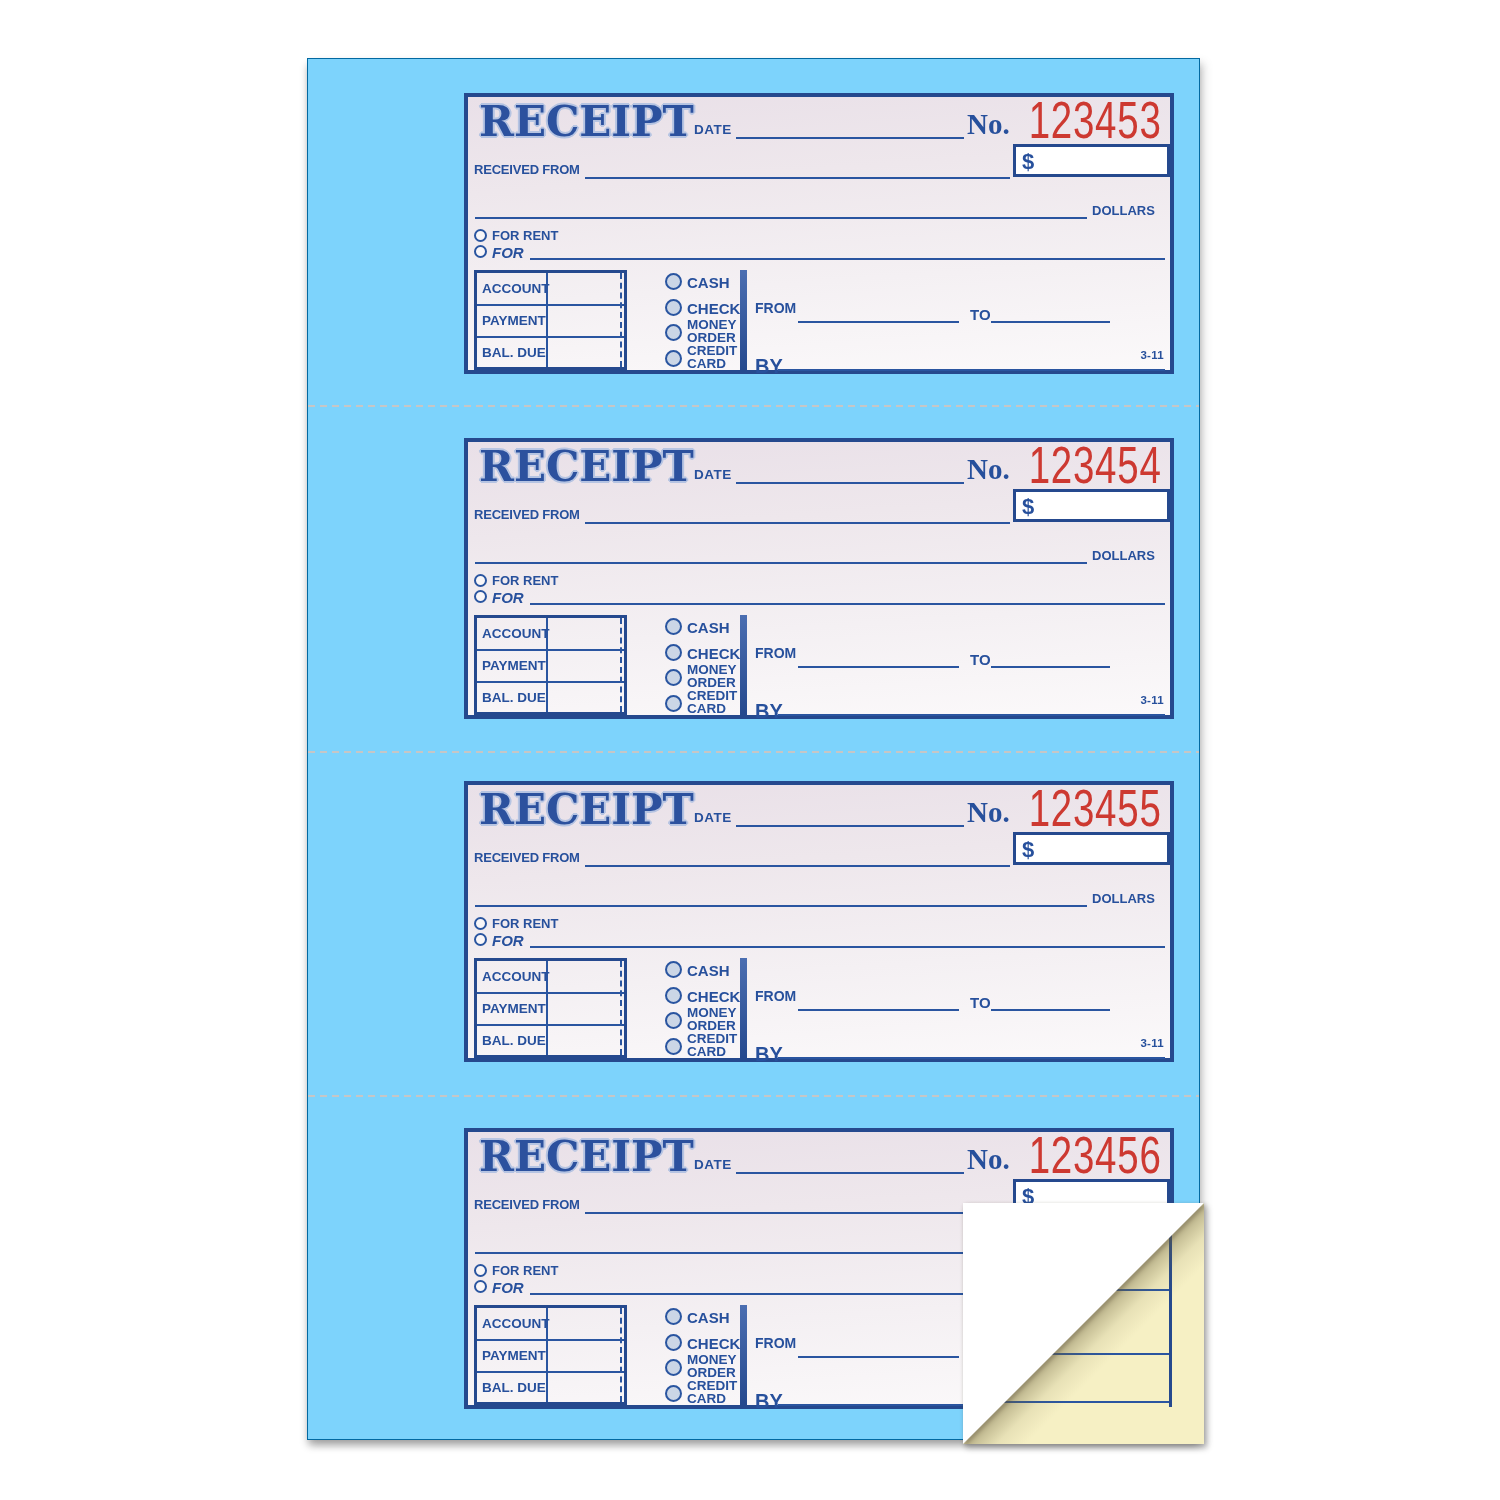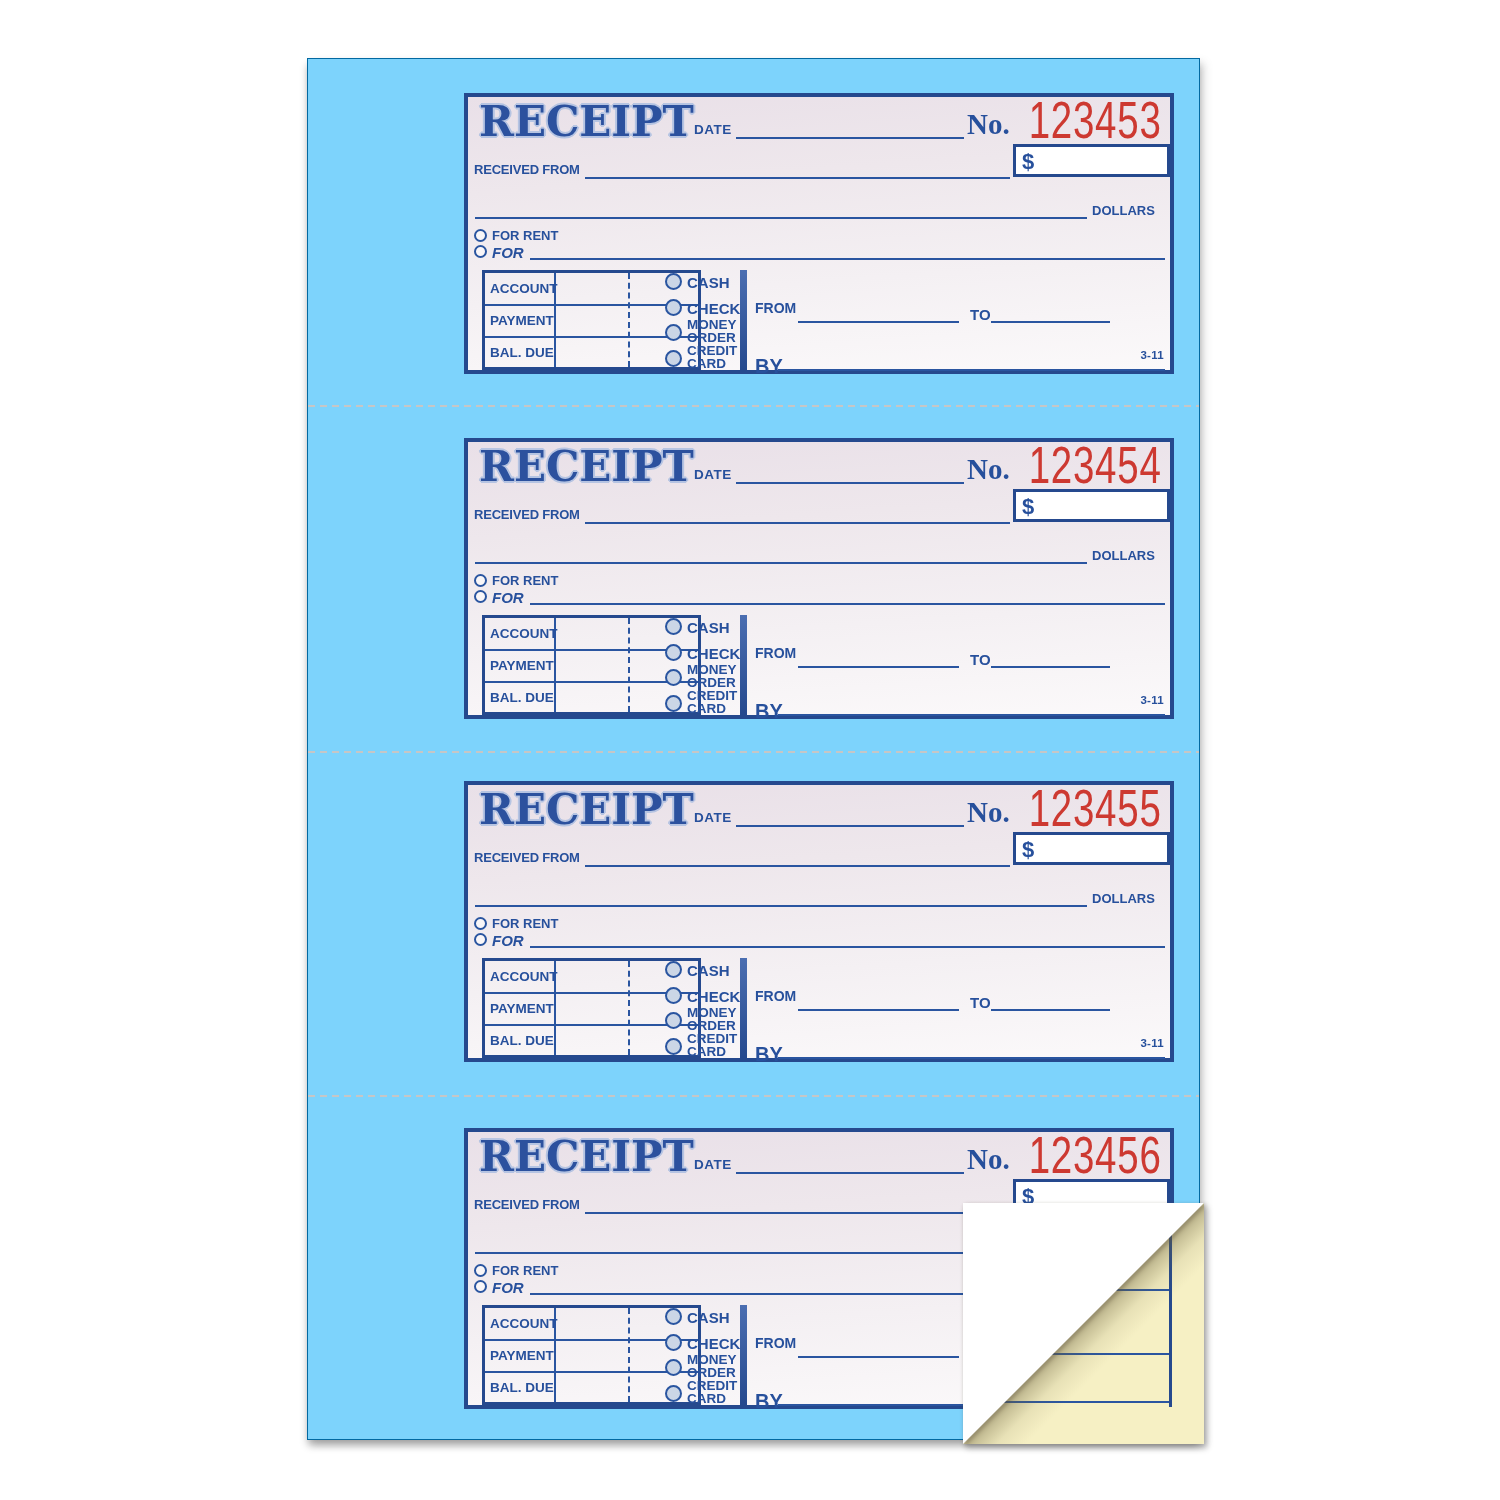--- a/index.html
+++ b/index.html
@@ -35,21 +35,21 @@
   .rc-rfline{left:117px;top:80px;width:425px;}
   .rc-dollarline{left:7px;top:120px;width:612px;}
   .rc-dollars{left:624px;top:106px;font-size:13px;}
   .radio-sm{width:13px;height:13px;border:2px solid #2a55a0;border-radius:50%;background:rgba(255,255,255,0.55);}
   .rc-forrent-c{left:6px;top:132px;}
   .rc-forrent{left:24px;top:131px;font-size:13px;text-align:center;}
   .rc-for-c{left:6px;top:148px;}
   .rc-for{left:24px;top:147px;font-size:15px;font-style:italic;}
   .rc-forline{left:62px;top:161px;width:635px;}
   
-  .rc-table{left:14px;top:173px;width:219px;height:100px;border:3px solid #25498e;background:transparent;}
+  .rc-table{left:6px;top:173px;width:153px;height:100px;border:3px solid #25498e;background:transparent;}
   .rc-table .row1{left:0;top:31px;width:100%;}
   .rc-table .row2{left:0;top:63px;width:100%;}
   .rc-table .vsolid{left:69px;top:0;height:100%;width:0;border-left:2px solid #2a55a0;}
   .rc-table .vdash{left:143px;top:0;height:100%;width:0;border-left:2px dashed #2a55a0;}
   .rc-table .lbl{left:5px;font-size:13.5px;}
   .rc-table .l1{top:8px}.rc-table .l2{top:40px}.rc-table .l3{top:72px}
   
   .radio-lg{width:17px;height:17px;border:2.5px solid #2a55a0;border-radius:50%;background:#cbd6e6;}
   .c-cash{left:197px;top:176px;}   .t-cash{left:219px;top:177px;font-size:15px;}
   .c-check{left:197px;top:202px;}  .t-check{left:219px;top:203px;font-size:15px;}

